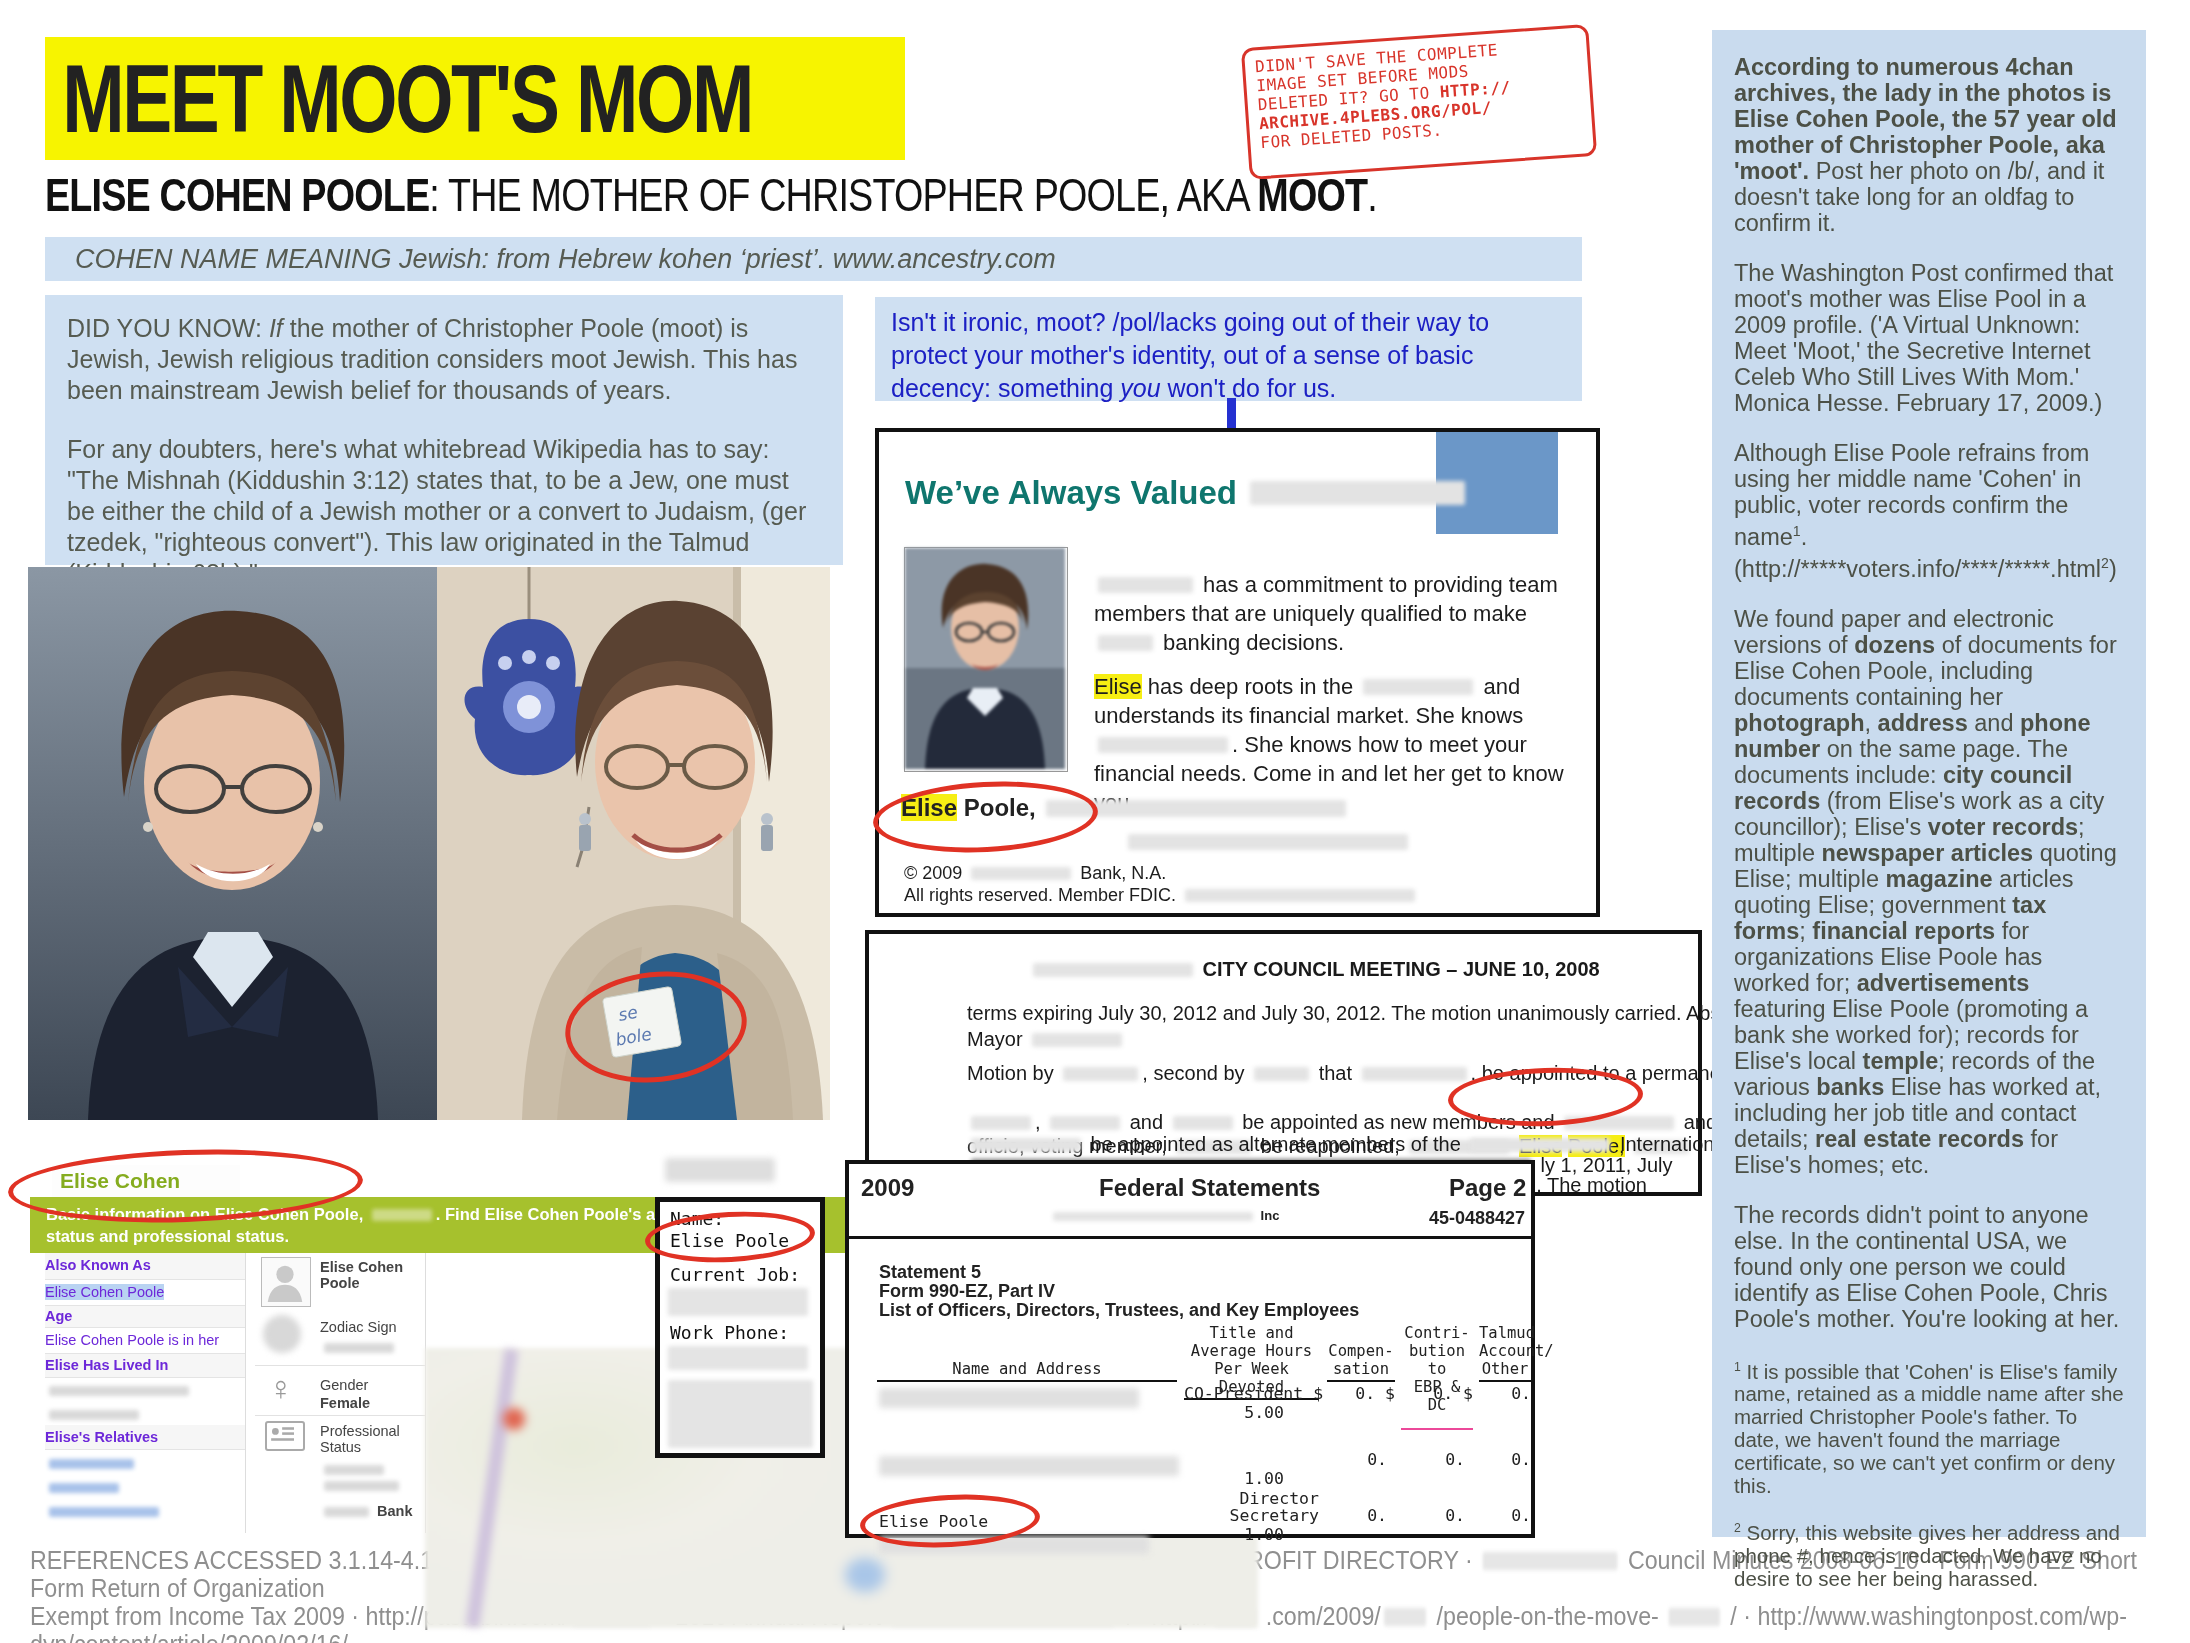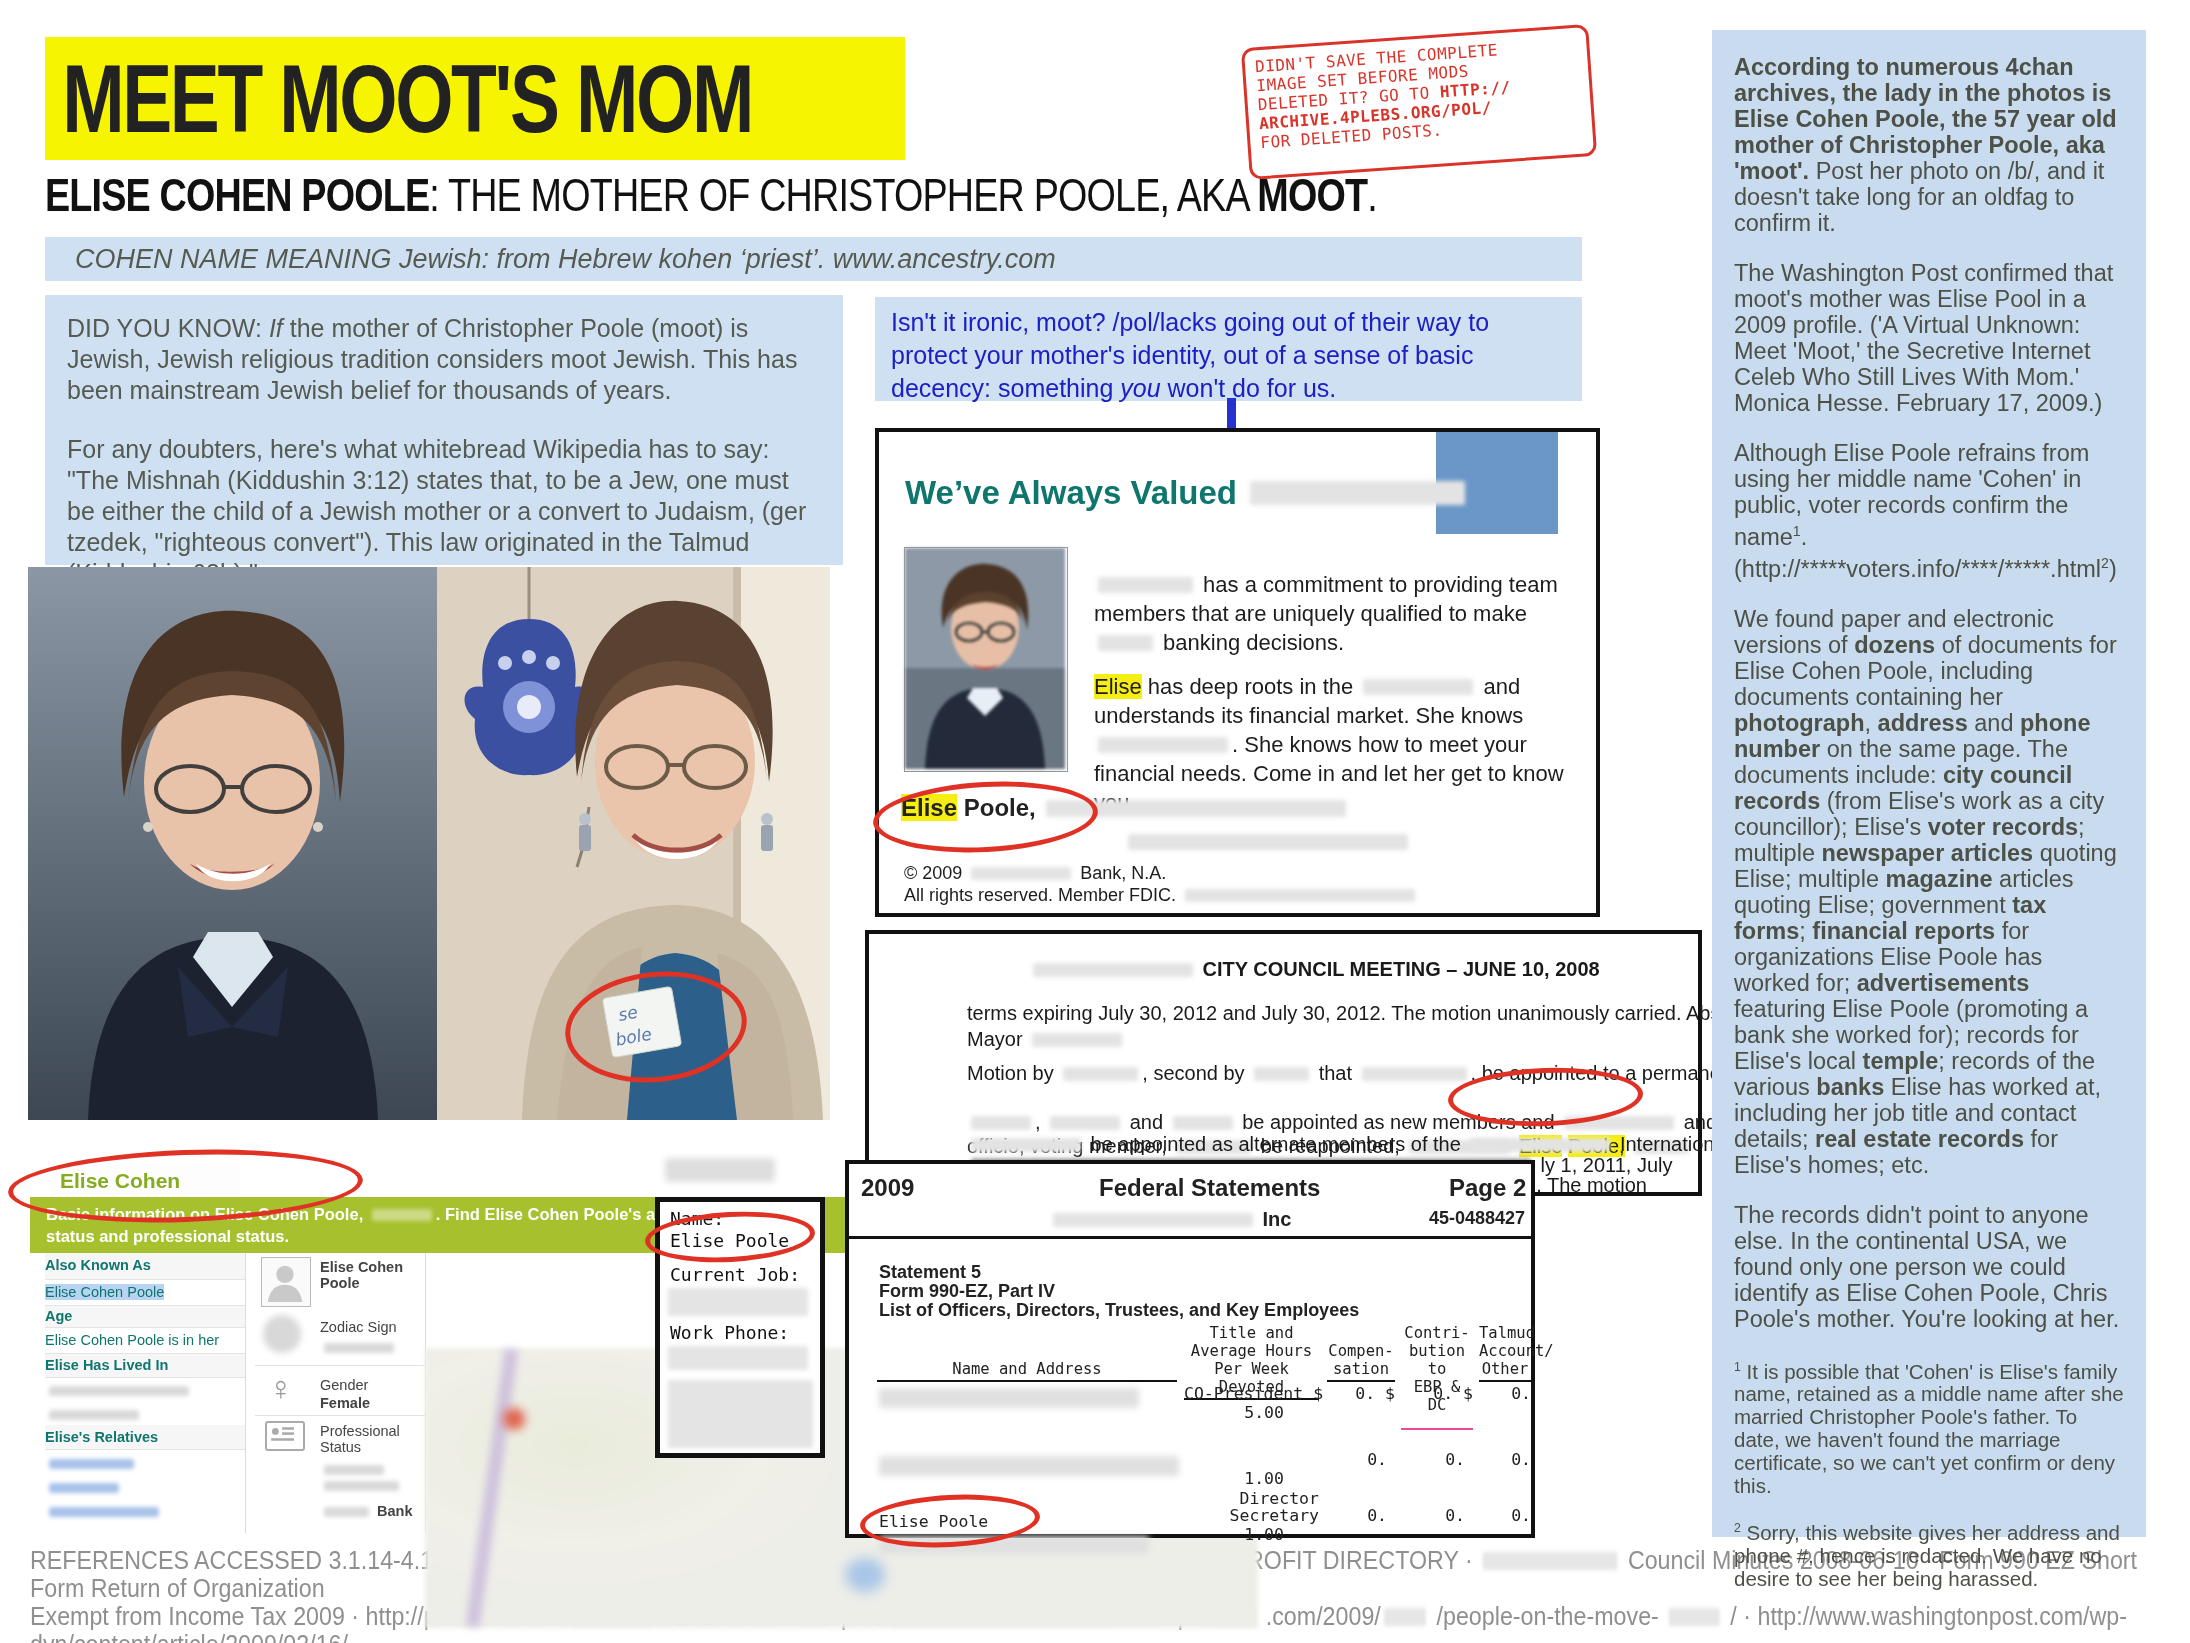--- a/index.html
+++ b/index.html
@@ -57,21 +57,21 @@
   #photo-left{left:28px;top:567px;width:409px;height:553px;}
   #photo-right{left:437px;top:567px;width:393px;height:553px;}
 
   
   #profile{left:30px;top:1158px;width:1228px;height:375px;z-index:1;background:#fff;}
   #profile .badge{position:absolute;left:22px;top:7px;width:180px;height:32px;background:#fdfdfd;
         color:#85ac1f;font-weight:bold;font-size:21px;line-height:32px;padding-left:8px;}
   #profile .greenbar{position:absolute;left:0;top:39px;width:1228px;height:56px;background:#a6c12d;
         color:#fff;font-weight:bold;font-size:16.5px;line-height:22px;padding:6px 0 0 16px;box-sizing:border-box;}
   #profile .body{position:absolute;left:0;top:95px;width:1228px;height:280px;background:#fff;}
-  .prow{position:absolute;left:15px;width:200px;font-size:14.5px;color:#0f766e;line-height:24px;border-bottom:1px solid #e4e4e4;}
+  .prow{position:absolute;left:15px;width:200px;font-size:14.5px;color:#6d28d9;line-height:24px;border-bottom:1px solid #e4e4e4;}
   .prow.hdr{font-weight:bold;background:#f6f6f6;}
   .midlabel{position:absolute;font-size:14.5px;color:#444;}
   .map{position:absolute;left:395px;top:95px;width:833px;height:280px;
        background:
          radial-gradient(ellipse 300px 160px at 18% 35%, #e9ecdb 0%, #f0efe8 60%, #eeeee8 100%),
          radial-gradient(ellipse 400px 200px at 70% 60%, #e4e6da 0%, #efeee9 70%, #f1f0ec 100%);
        filter:blur(2px);}
   .map .road{position:absolute;left:60px;top:0;width:14px;height:280px;background:#cfc3dd;transform:rotate(8deg);filter:blur(3px);}
   .map .dot-red{position:absolute;left:78px;top:60px;width:22px;height:22px;border-radius:50%;background:#e0634e;filter:blur(4px);}
   .map .dot-blue{position:absolute;left:420px;top:210px;width:40px;height:34px;border-radius:50%;background:#a9c6e8;filter:blur(6px);}
@@ -312,21 +312,21 @@
     <div class="gblur" style="left:8px;top:144px;width:140px;height:24px;"></div>
     <div class="gblur" style="left:8px;top:178px;width:145px;height:68px;"></div>
   </div>
   <div class="rellipse" style="left:645px;top:1212px;width:160px;height:40px;transform:rotate(-3deg);"></div>
 
   <div class="abs" id="fed">
     <div class="hdrrow">
       <div class="cell b" style="left:12px;top:10px;font-size:24px;font-family:'Liberation Sans',sans-serif;font-weight:bold;">2009</div>
       <div class="cell b" style="left:250px;top:10px;font-size:24px;font-family:'Liberation Sans',sans-serif;font-weight:bold;">Federal Statements</div>
       <div class="cell b" style="left:600px;top:10px;font-size:24px;font-family:'Liberation Sans',sans-serif;font-weight:bold;">Page 2</div>
-      <div class="cell" style="left:200px;top:44px;font-family:'Liberation Sans',sans-serif;font-size:20px;"><span class="blur blur-lite" style="width: 200px;"></span><span class="b"> Inc</span></div>
+      <div class="cell" style="left:200px;top:44px;font-family:'Liberation Sans',sans-serif;font-size:13px;"><span class="blur blur-lite" style="width: 200px;"></span><span class="b"> Inc</span></div>
       <div class="cell b" style="left:580px;top:44px;font-family:'Liberation Sans',sans-serif;font-weight:bold;font-size:18px;">45-0488427</div>
     </div>
     <div class="cell b" style="left:30px;top:98px;font-family:'Liberation Sans',sans-serif;font-weight:bold;font-size:18px;">Statement 5</div>
     <div class="cell b" style="left:30px;top:117px;font-family:'Liberation Sans',sans-serif;font-weight:bold;font-size:18px;">Form 990-EZ, Part IV</div>
     <div class="cell b" style="left:30px;top:136px;font-family:'Liberation Sans',sans-serif;font-weight:bold;font-size:18px;">List of Officers, Directors, Trustees, and Key Employees</div>
 
     <div class="colhead" style="left:28px;top:196px;width:300px;border-bottom:2px solid #111;padding-bottom:2px;">Name and Address</div>
     <div class="colhead" style="left:335px;top:160px;width:135px;border-bottom:2px solid #111;padding-bottom:2px;">Title and
 Average Hours
 Per Week Devoted</div>

